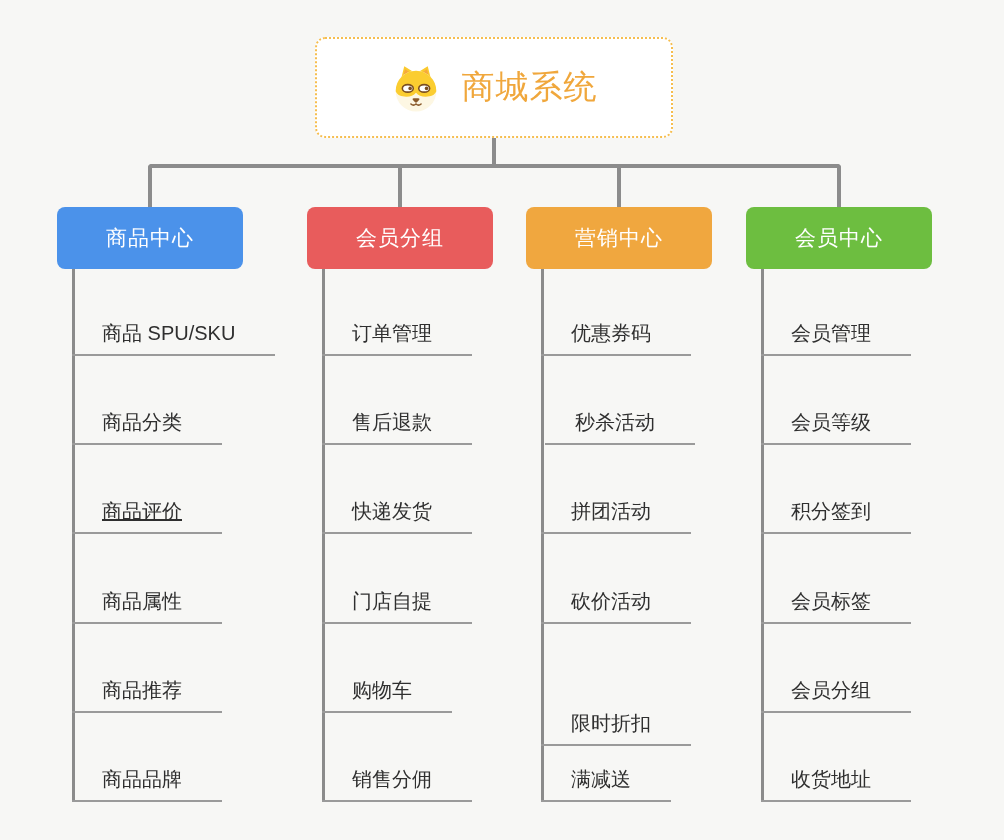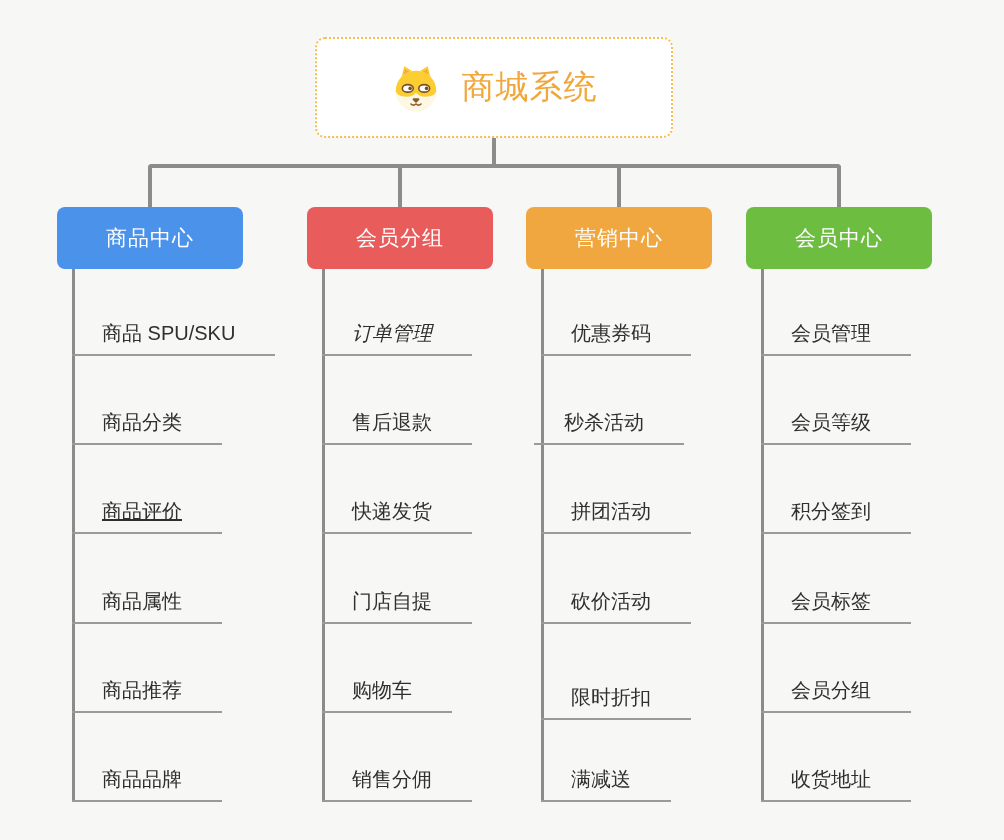--- a/index.html
+++ b/index.html
@@ -82,33 +82,33 @@
       <div class="branch-header" style="left: 57px; background: rgb(75, 146, 234);">商品中心</div>
       <div class="spine" style="left: 72px;"></div>
       <div class="leaf" style="left: 72px; top: 310px;">商品 SPU/SKU</div>
       <div class="leaf" style="left: 72px; top: 399px;">商品分类</div>
       <div class="leaf" style="left: 72px; top: 488px; text-decoration: underline;">商品评价</div>
       <div class="leaf" style="left: 72px; top: 578px;">商品属性</div>
       <div class="leaf" style="left: 72px; top: 667px;">商品推荐</div>
       <div class="leaf" style="left: 72px; top: 756px;">商品品牌</div>
       <div class="branch-header" style="left: 307px; background: rgb(232, 92, 92);">会员分组</div>
       <div class="spine" style="left: 322px;"></div>
-      <div class="leaf" style="left: 322px; top: 310px; font-style: italic;">订单管理</div>
+      <div class="leaf" style="left: 322px; top: 310px;">订单管理</div>
       <div class="leaf" style="left: 322px; top: 399px;">售后退款</div>
       <div class="leaf" style="left: 322px; top: 488px;">快递发货</div>
       <div class="leaf" style="left: 322px; top: 578px;">门店自提</div>
       <div class="leaf" style="left: 322px; top: 667px;">购物车</div>
       <div class="leaf" style="left: 322px; top: 756px;">销售分佣</div>
       <div class="branch-header" style="left: 526px; background: rgb(240, 167, 63);">营销中心</div>
       <div class="spine" style="left: 541px;"></div>
       <div class="leaf" style="left: 541px; top: 310px;">优惠券码</div>
-      <div class="leaf" style="left: 534px; top: 399px;">秒杀活动</div>
+      <div class="leaf" style="left: 545px; top: 399px;">秒杀活动</div>
       <div class="leaf" style="left: 541px; top: 488px;">拼团活动</div>
       <div class="leaf" style="left: 541px; top: 578px;">砍价活动</div>
-      <div class="leaf" style="left: 541px; top: 674px; text-align: right;">限时折扣</div>
+      <div class="leaf" style="left: 541px; top: 700px; text-align: right;">限时折扣</div>
       <div class="leaf" style="left: 541px; top: 756px;">满减送</div>
       <div class="branch-header" style="left: 746px; background: rgb(109, 190, 64);">会员中心</div>
       <div class="spine" style="left: 761px;"></div>
       <div class="leaf" style="left: 761px; top: 310px;">会员管理</div>
       <div class="leaf" style="left: 761px; top: 399px;">会员等级</div>
       <div class="leaf" style="left: 761px; top: 488px;">积分签到</div>
       <div class="leaf" style="left: 761px; top: 578px;">会员标签</div>
       <div class="leaf" style="left: 761px; top: 667px;">会员分组</div>
       <div class="leaf" style="left: 761px; top: 756px;">收货地址</div>
     </div>

